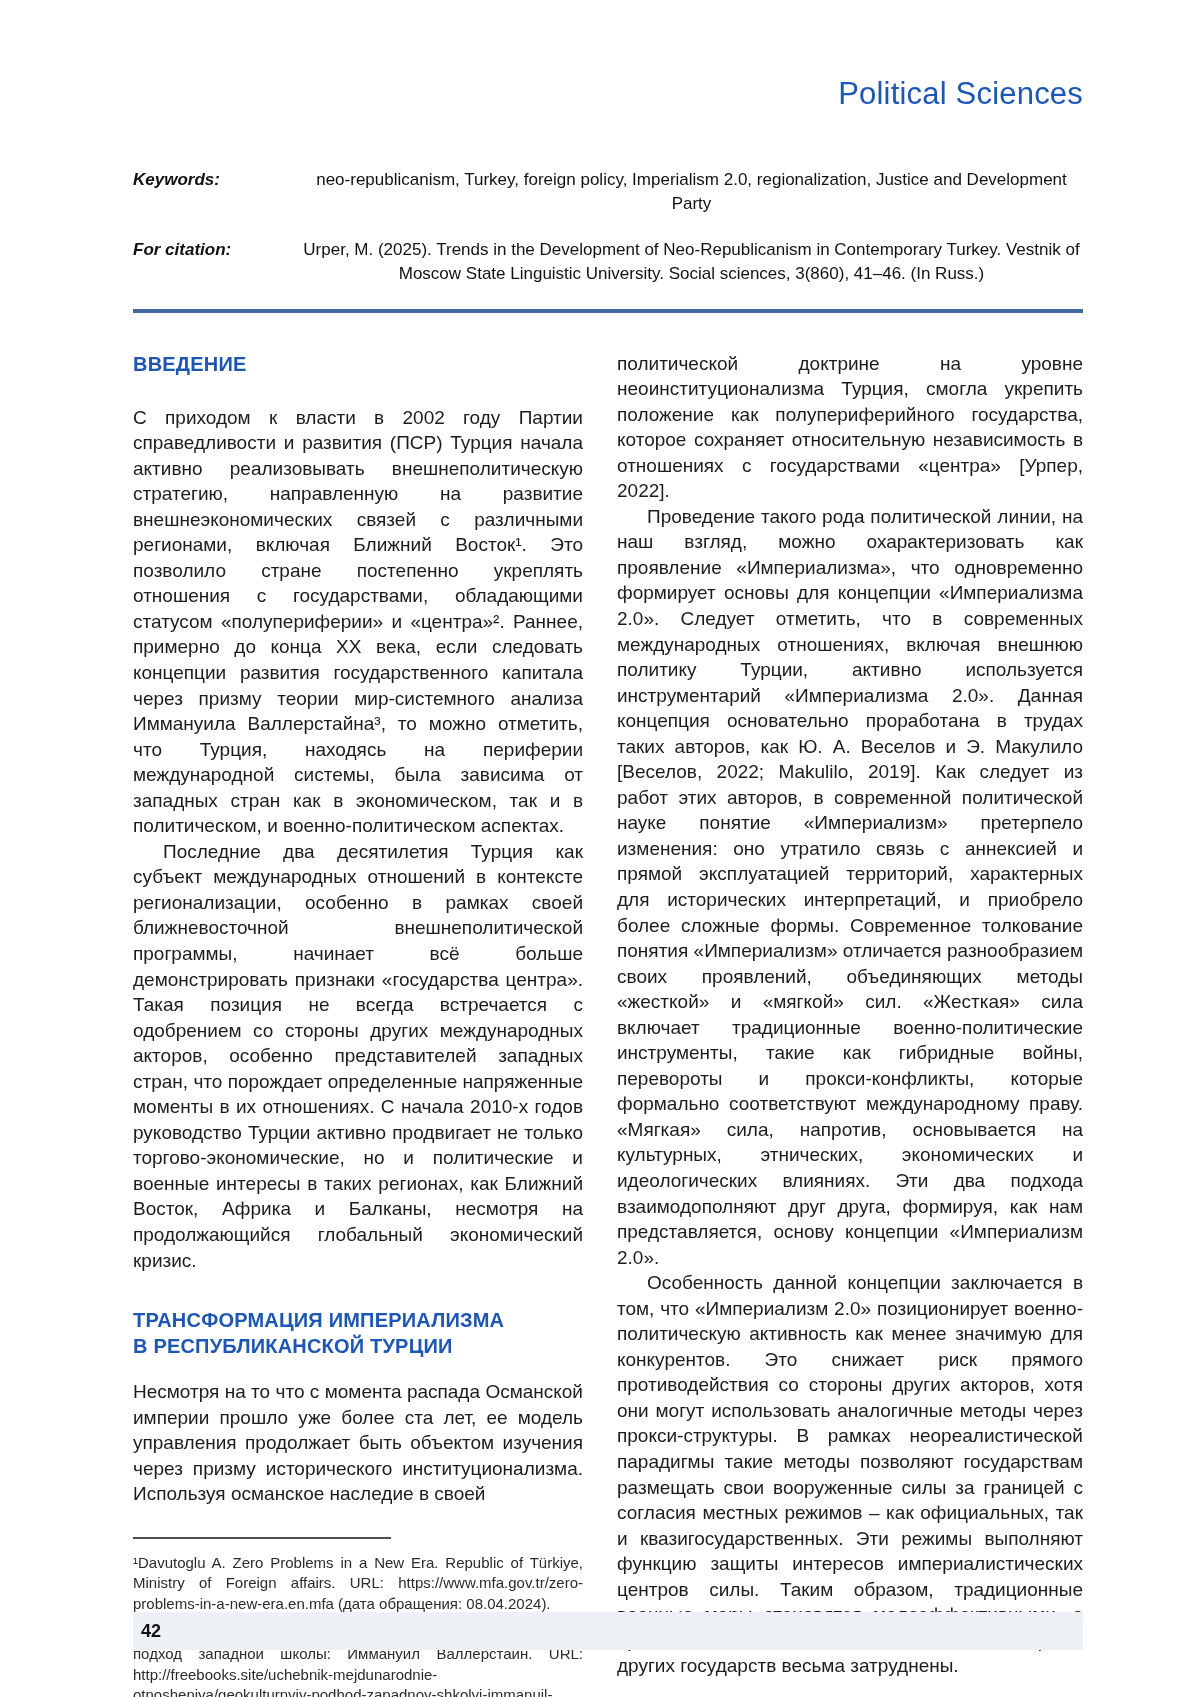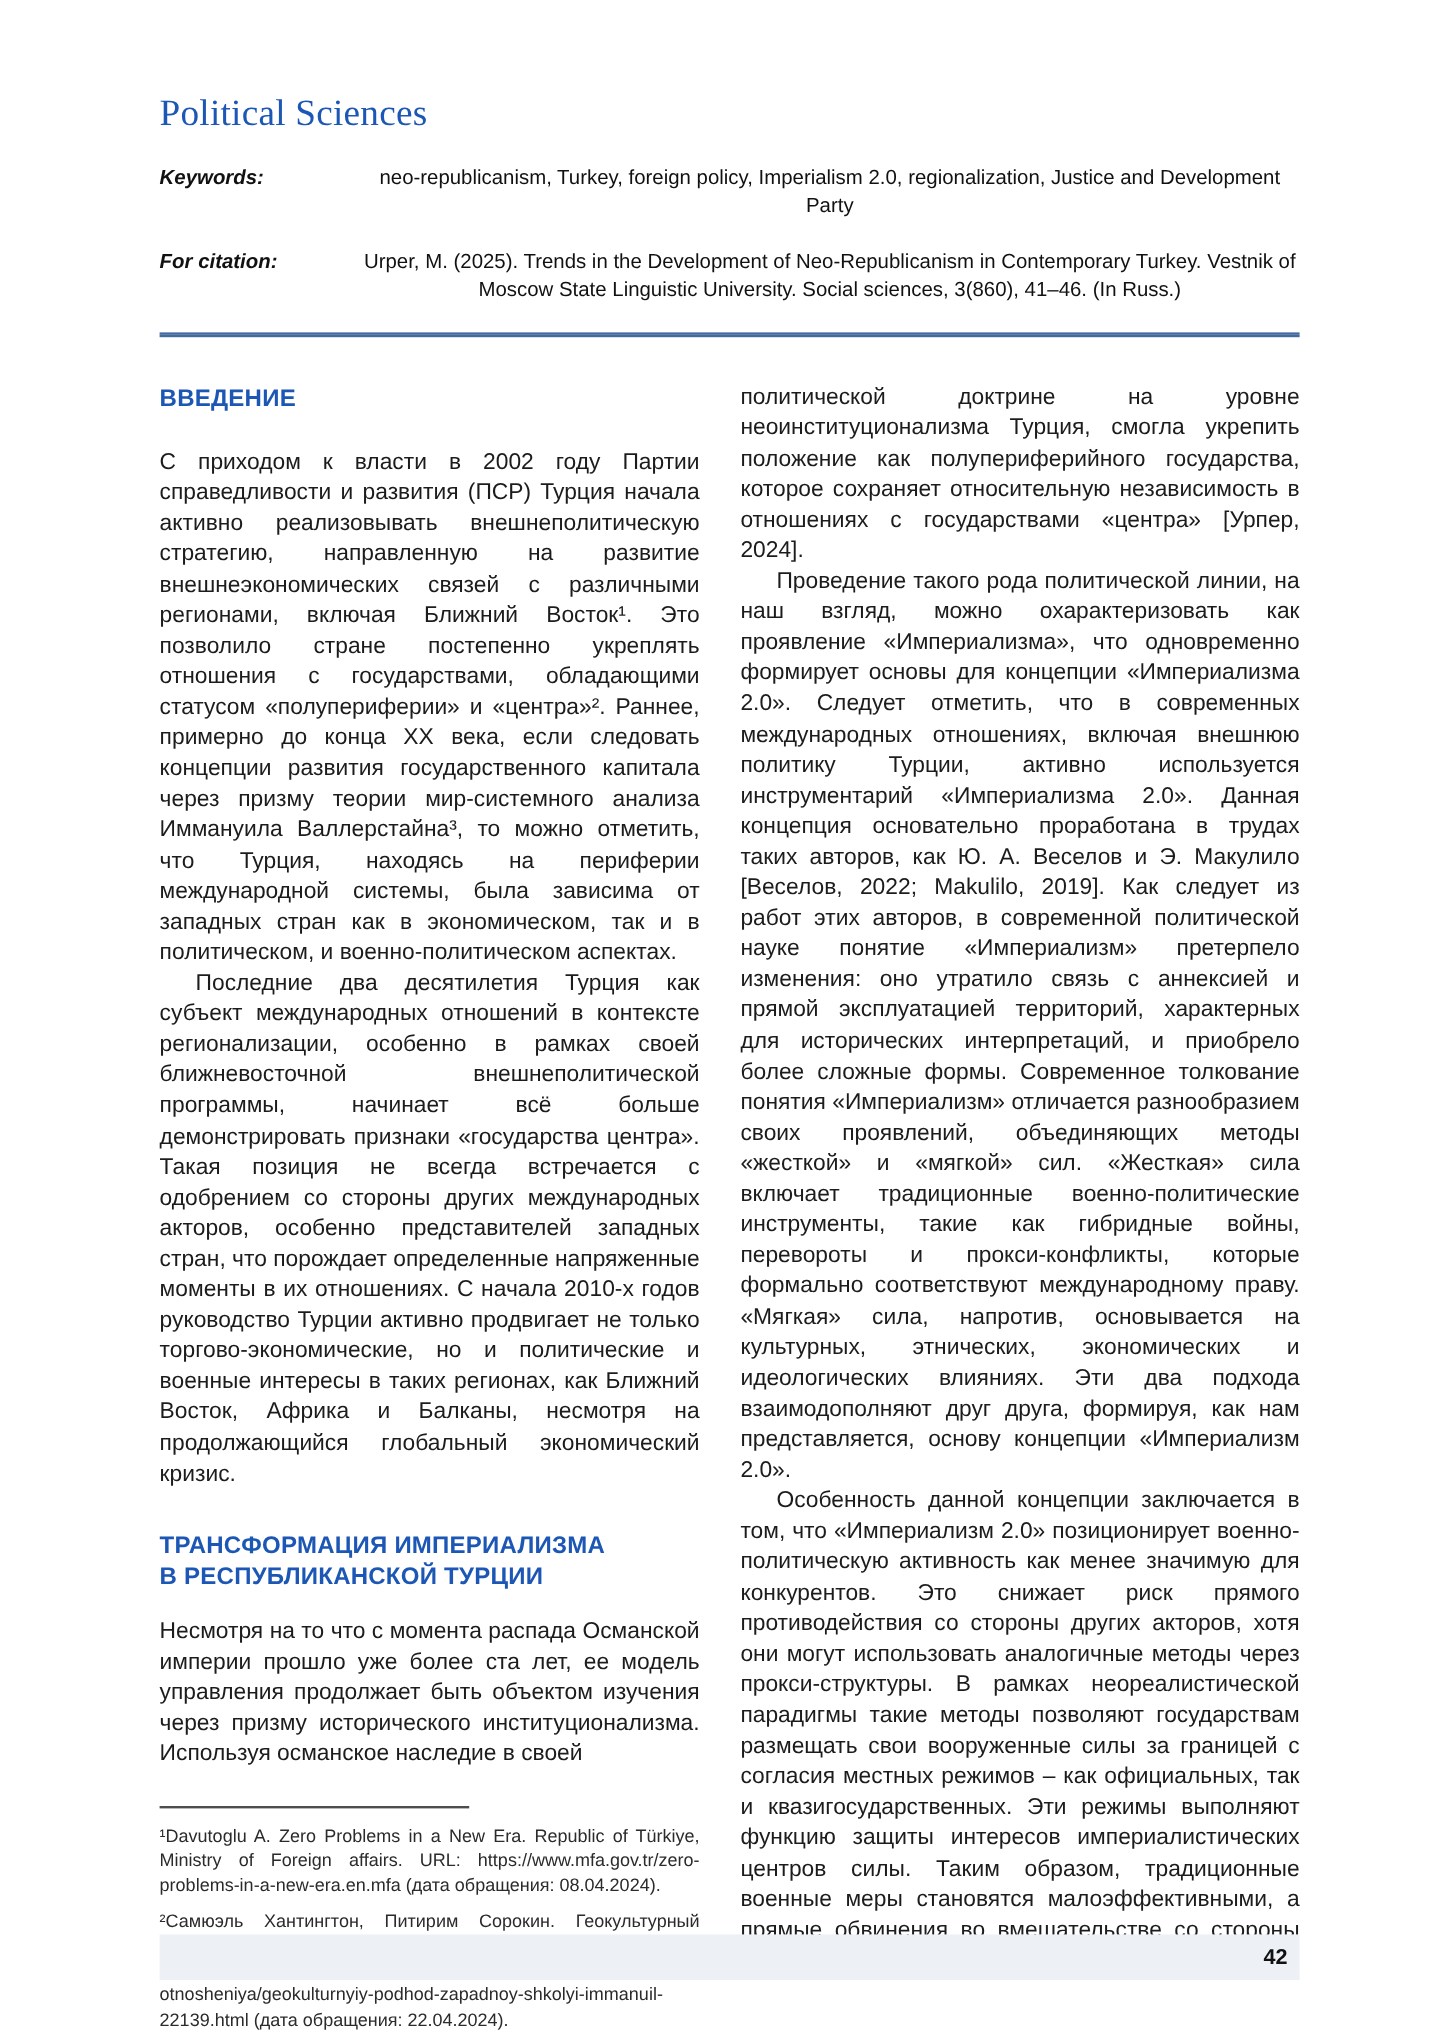--- a/index.html
+++ b/index.html
@@ -7,21 +7,21 @@
   body {
     width:1200px; height:1697px;
     font-family:"Liberation Sans","DejaVu Sans",sans-serif;
     color:#1a1a1a;
     position:relative;
     overflow:hidden;
   }
   .page { position:relative; width:1200px; height:1697px; padding:76px 117px 0 133px; }
 
   
-  .running-head { margin-bottom:24px;font-family:Liberation Serif, serif; }
+  .running-head { text-align:right; margin-bottom:56px; }
   .running-head .title { font-size:31px; font-weight:500; color:#1d57b5; letter-spacing:0.2px; }
 
   
   .meta-row { display:flex; font-size:17px; line-height:1.42; margin-bottom:22px; }
   .meta-label { flex:0 0 167px; font-weight:700; font-style:italic; color:#111; }
   .meta-value { flex:1 1 auto; color:#111;text-align:center; }
 
   .double-rule {
     margin-top:4px;
     height:3px;
@@ -48,21 +48,21 @@
 
   
   .footnotes { margin-top:30px; font-size:15px; line-height:1.36; color:#2b2b2b; }
   .footnote-rule { width:258px; border-top:2px solid #4d4d4d; margin-bottom:14px; }
   .footnote { text-align:justify; margin-bottom:10px; word-break:break-word; }
 
   
   .footer {
     position:absolute; top:1612px; left:133px; width:950px; height:38px;
     background:#edf1f6;
-    display:flex; align-items:center; justify-content:flex-end;
+    display:flex; align-items:center; justify-content:flex-start;
     padding:0 10px 0 8px;
   }
   .footer .page-num { font-size:18px; font-weight:700; color:#111; }
   .footer .journal { font-size:17px; font-weight:700; font-style:italic; color:#111; }
 </style>
 </head>
 <body>
 
 <div class="page">
 
@@ -98,21 +98,21 @@
 
       <div class="footnotes">
         <div class="footnote-rule"></div>
         <div class="footnote">¹Davutoglu A. Zero Problems in a New Era. Republic of Türkiye, Ministry of Foreign affairs. URL: https://www.mfa.gov.tr/zero-problems-in-a-new-era.en.mfa (дата обращения: 08.04.2024).</div>
         <div class="footnote">²Самюэль Хантингтон, Питирим Сорокин. Геокультурный подход западной школы: Иммануил Валлерстайн. URL: http://freebooks.site/uchebnik-mejdunarodnie-otnosheniya/geokulturnyiy-podhod-zapadnoy-shkolyi-immanuil-22139.html (дата обращения: 22.04.2024).</div>
 
       </div>
     </div>
 
     <div class="col col-right">
-      <p class="body-par">политической доктрине на уровне неоинституционализма Турция, смогла укрепить положение как полупериферийного государства, которое сохраняет относительную независимость в отношениях с государствами «центра» [Урпер, 2024].</p>
+      <p class="body-par">политической доктрине на уровне неоинституционализма Турция, смогла укрепить положение как полупериферийного государства, которое сохраняет относительную независимость в отношениях с государствами «центра» [Урпер, 2022].</p>
       <p class="body-par indent">Проведение такого рода политической линии, на наш взгляд, можно охарактеризовать как проявление «Империализма», что одновременно формирует основы для концепции «Империализма 2.0». Следует отметить, что в современных международных отношениях, включая внешнюю политику Турции, активно используется инструментарий «Империализма 2.0». Данная концепция основательно проработана в трудах таких авторов, как Ю. А. Веселов и Э. Макулило [Веселов, 2022; Makulilo, 2019]. Как следует из работ этих авторов, в современной политической науке понятие «Империализм» претерпело изменения: оно утратило связь с аннексией и прямой эксплуатацией территорий, характерных для исторических интерпретаций, и приобрело более сложные формы. Современное толкование понятия «Империализм» отличается разнообразием своих проявлений, объединяющих методы «жесткой» и «мягкой» сил. «Жесткая» сила включает традиционные военно-политические инструменты, такие как гибридные войны, перевороты и прокси-конфликты, которые формально соответствуют международному праву. «Мягкая» сила, напротив, основывается на культурных, этнических, экономических и идеологических влияниях. Эти два подхода взаимодополняют друг друга, формируя, как нам представляется, основу концепции «Империализм 2.0».</p>
       <p class="body-par indent">Особенность данной концепции заключается в том, что «Империализм 2.0» позиционирует военно-политическую активность как менее значимую для конкурентов. Это снижает риск прямого противодействия со стороны других акторов, хотя они могут использовать аналогичные методы через прокси-структуры. В рамках неореалистической парадигмы такие методы позволяют государствам размещать свои вооруженные силы за границей с согласия местных режимов – как официальных, так и квазигосударственных. Эти режимы выполняют функцию защиты интересов империалистических центров силы. Таким образом, традиционные военные меры становятся малоэффективными, а прямые обвинения во вмешательстве со стороны других государств весьма затруднены.</p>
     </div>
 
   </div>
 
   <div class="footer">
     <span class="page-num">42</span>
   </div>
 

